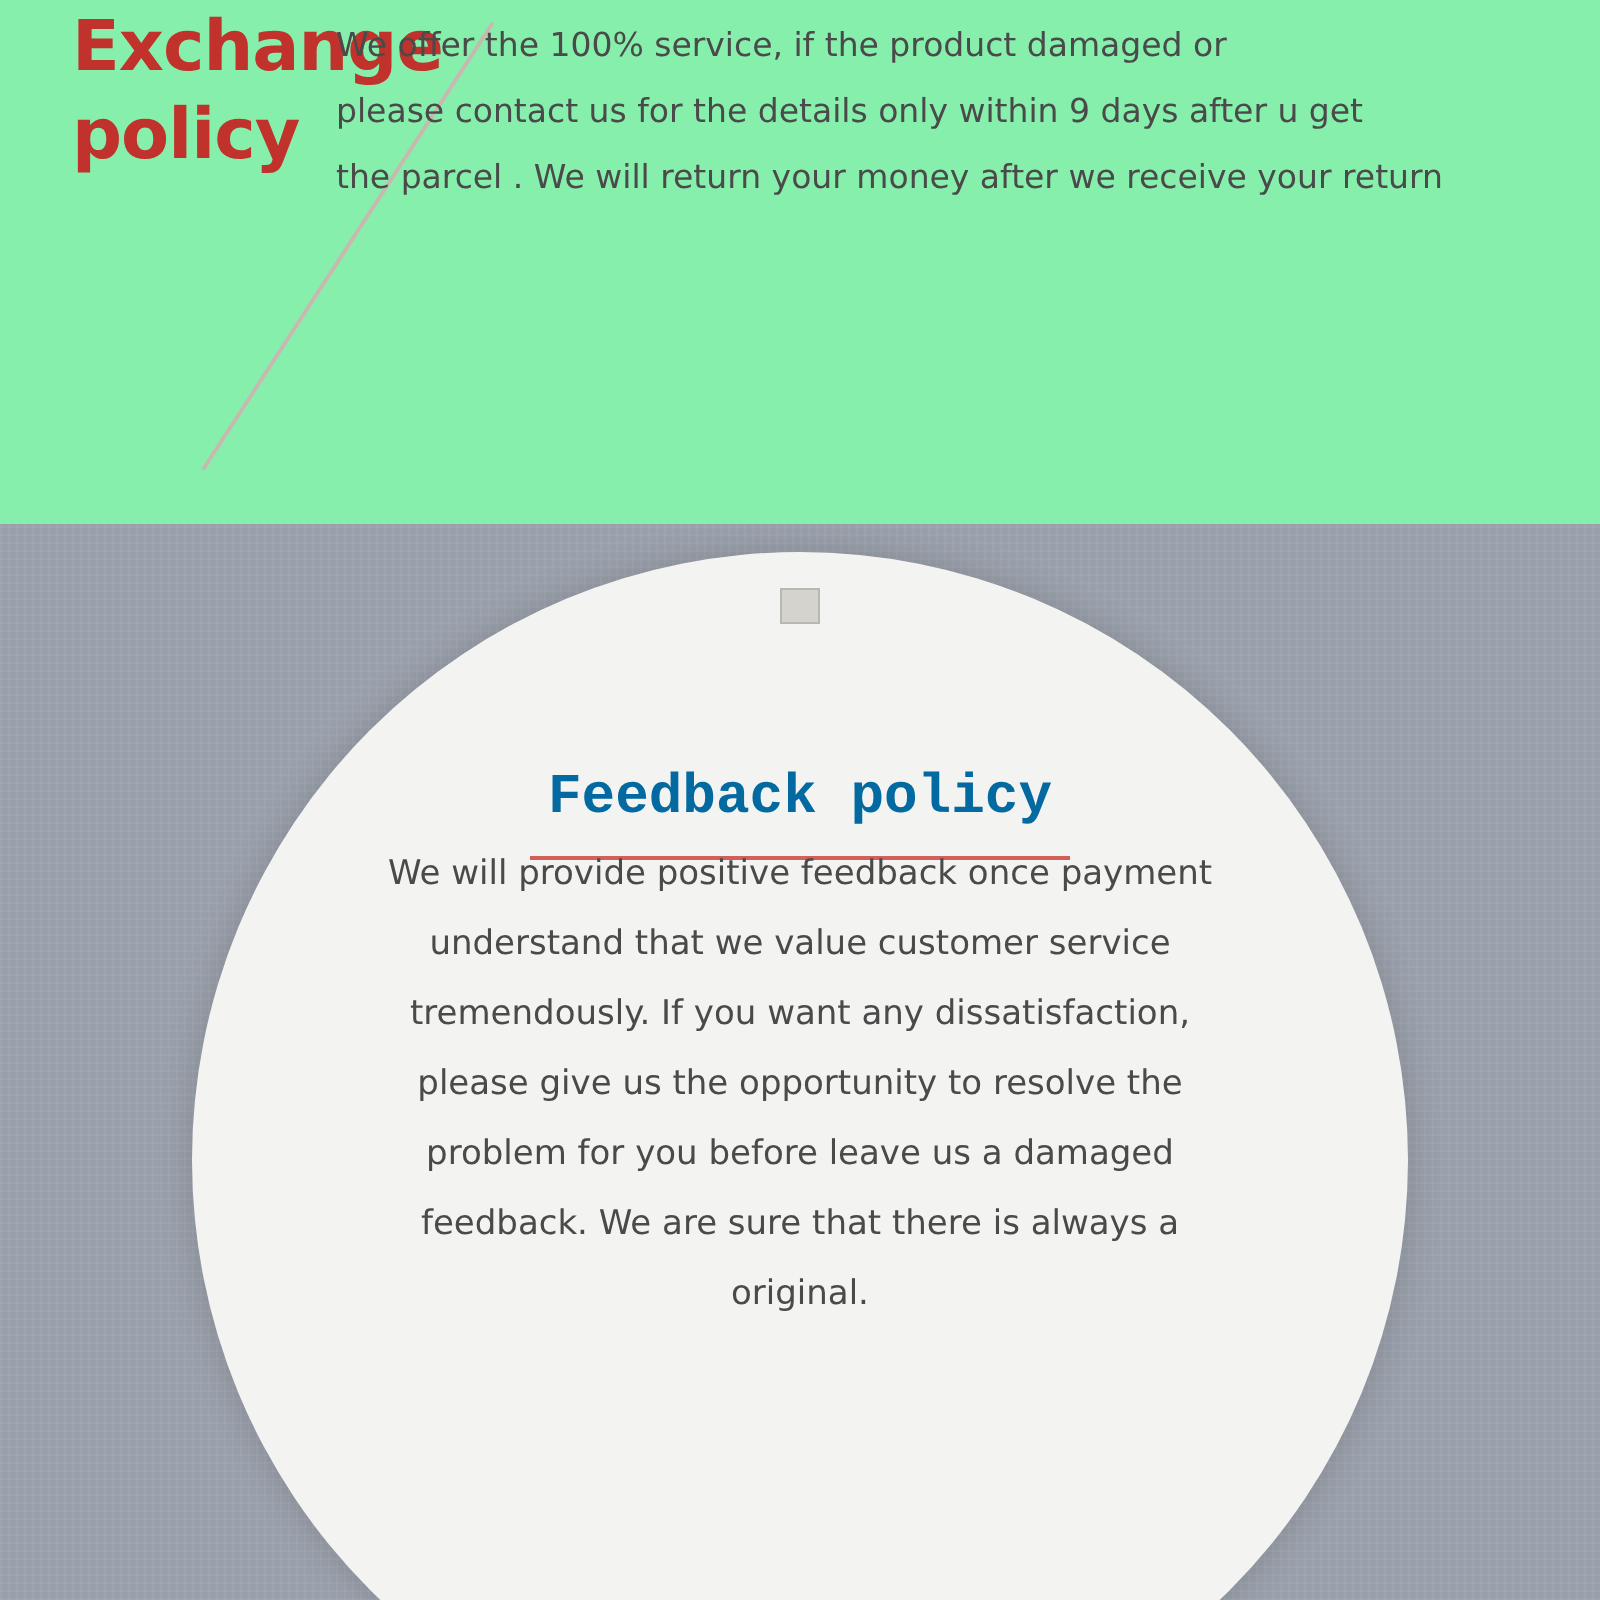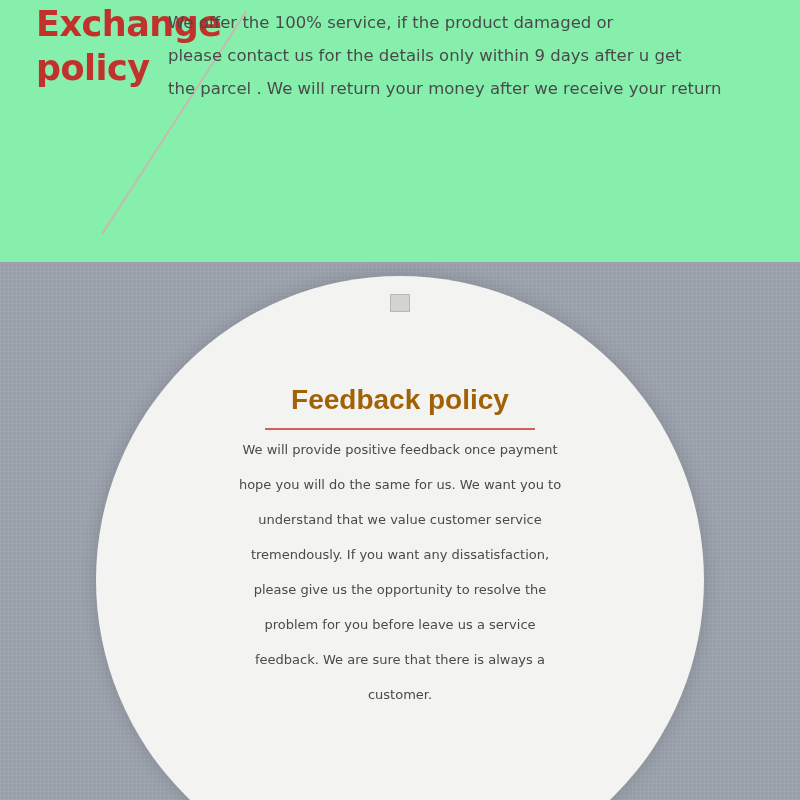--- a/index.html
+++ b/index.html
@@ -102,43 +102,43 @@
     box-sizing: border-box;
   }
   .clip-top { top: 18px; }
 
   .feedback-title {
     position: absolute;
     left: 0;
     right: 0;
     top: 108px;
     text-align: center;
-    color: #a16207;
-    font-family: Liberation Sans, sans-serif;
+    color: #0369a1;
+    font-family: Liberation Mono, monospace;
     font-weight: bold;
     font-size: 28px;
     letter-spacing: 0px;
   }
   .title-rule {
     position: absolute;
     left: 50%;
     transform: translateX(-50%);
     top: 152px;
     width: 270px;
     height: 2px;
     background: #c9453d;
     opacity: 0.85;
   }
   .feedback-body {
     position: absolute;
     left: 50px;
-    top: 156px;
+    top: 144px;
     width: 508px;
     color: #4a4a4a;
-    font-size: 13px;
+    font-size: 17px;
     line-height: 35px;
     text-align: center;
   }
   .feedback-body .ln {
     display: block;
     white-space: nowrap;
   }
 </style>
 </head>
 <body>
@@ -167,24 +167,23 @@
 
     <div class="circle-card">
 
       <div class="clip-top"></div>
 
       <div class="feedback-title">Feedback policy</div>
       <div class="title-rule"></div>
 
       <div class="feedback-body">
         <span class="ln">We will provide positive feedback once payment</span>
-        <span class="ln">hope you will do the same for us. We want you to</span>
         <span class="ln">understand that we value customer service</span>
         <span class="ln">tremendously. If you want any dissatisfaction,</span>
         <span class="ln">please give us the opportunity to resolve the</span>
-        <span class="ln">problem for you before leave us a service</span>
+        <span class="ln">problem for you before leave us a damaged</span>
         <span class="ln">feedback. We are sure that there is always a</span>
-        <span class="ln">customer.</span>
+        <span class="ln">original.</span>
       </div>
     </div>
   </div>
 
 </div>
 
 </body></html>

